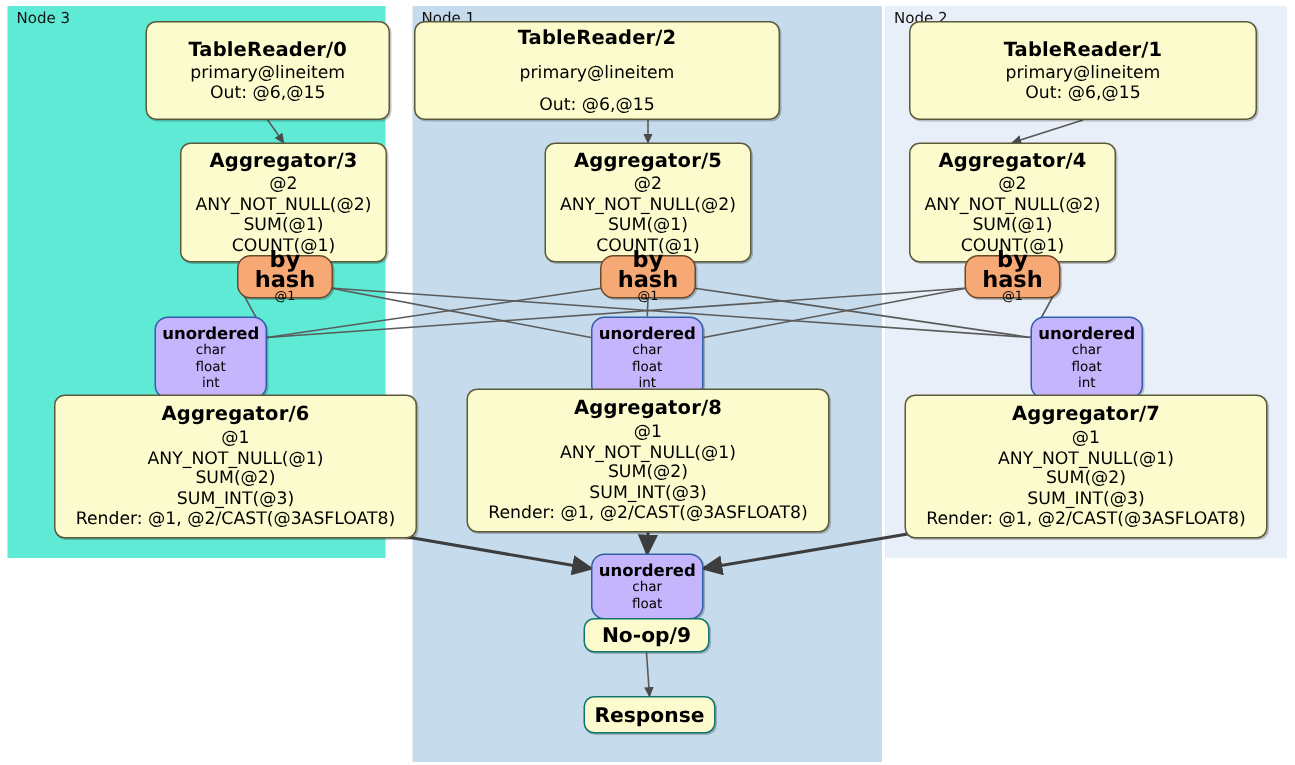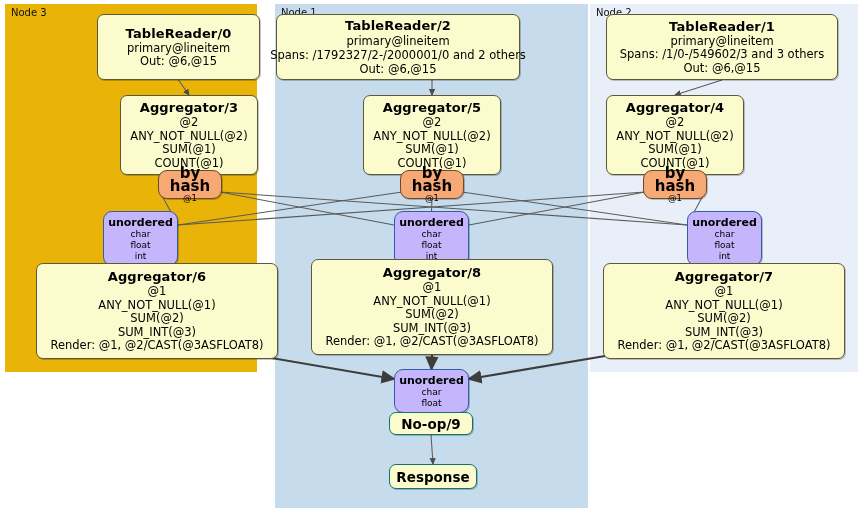--- a/index.html
+++ b/index.html
@@ -51,21 +51,21 @@
     box-shadow:1px 1px 0 rgba(0,0,0,.22);
   }
   .sync .ttl{font-weight:bold;font-size:11px;color:#000;line-height:13px;}
   .sync .ln{font-size:9px;color:#000;line-height:11px;}
 </style>
 </head>
 <body>
 
 <div id="stage">
   <div id="regions">
-      <div class="region" style="left: 5px; top: 4px; width: 252px; height: 368px; background: #eab308; padding-left: 48px;">
+      <div class="region" style="left: 5px; top: 4px; width: 252px; height: 368px; background: #5eead4; padding-left: 48px;">
         <div class="region-label">Node 3</div>
       </div>
       <div class="region" style="left: 275px; top: 4px; width: 313px; height: 504px; background: rgb(198, 220, 236);">
         <div class="region-label">Node 1</div>
       </div>
       <div class="region" style="left: 590px; top: 4px; width: 268px; height: 368px; background: rgb(233, 239, 248);">
         <div class="region-label">Node 2</div>
       </div>
     </div>
   <svg id="edges" viewBox="0 0 863 510">
@@ -124,21 +124,20 @@
         <div class="ttl">Aggregator/6</div>
         <div class="ln">@1</div>
         <div class="ln">ANY_NOT_NULL(@1)</div>
         <div class="ln">SUM(@2)</div>
         <div class="ln">SUM_INT(@3)</div>
         <div class="ln">Render: @1, @2/CAST(@3ASFLOAT8)</div>
       </div>
       <div class="box proc" style="left: 276px; top: 14px; width: 244px; height: 66px; justify-content: space-between;">
         <div class="ttl">TableReader/2</div>
         <div class="ln">primary@lineitem</div>
-        <div class="ln">Spans: /1792327/2-/2000001/0 and 2 others</div>
         <div class="ln">Out: @6,@15</div>
       </div>
       <div class="box proc" style="left: 363px; top: 95px; width: 138px; height: 80px;">
         <div class="ttl">Aggregator/5</div>
         <div class="ln">@2</div>
         <div class="ln">ANY_NOT_NULL(@2)</div>
         <div class="ln">SUM(@1)</div>
         <div class="ln">COUNT(@1)</div>
       </div>
       <div class="box router" style="left: 400px; top: 170px; width: 64px; height: 29px;">
@@ -166,21 +165,20 @@
       </div>
       <div class="box small-proc" style="left: 389px; top: 412px; width: 84px; height: 23px;">
         <div class="ttl">No-op/9</div>
       </div>
       <div class="box small-proc" style="left: 389px; top: 464px; width: 88px; height: 25px;">
         <div class="ttl">Response</div>
       </div>
       <div class="box proc" style="left: 606px; top: 14px; width: 232px; height: 66px;">
         <div class="ttl">TableReader/1</div>
         <div class="ln">primary@lineitem</div>
-        <div class="ln">Spans: /1/0-/549602/3 and 3 others</div>
         <div class="ln">Out: @6,@15</div>
       </div>
       <div class="box proc" style="left: 606px; top: 95px; width: 138px; height: 80px;">
         <div class="ttl">Aggregator/4</div>
         <div class="ln">@2</div>
         <div class="ln">ANY_NOT_NULL(@2)</div>
         <div class="ln">SUM(@1)</div>
         <div class="ln">COUNT(@1)</div>
       </div>
       <div class="box router" style="left: 643px; top: 170px; width: 64px; height: 29px;">

